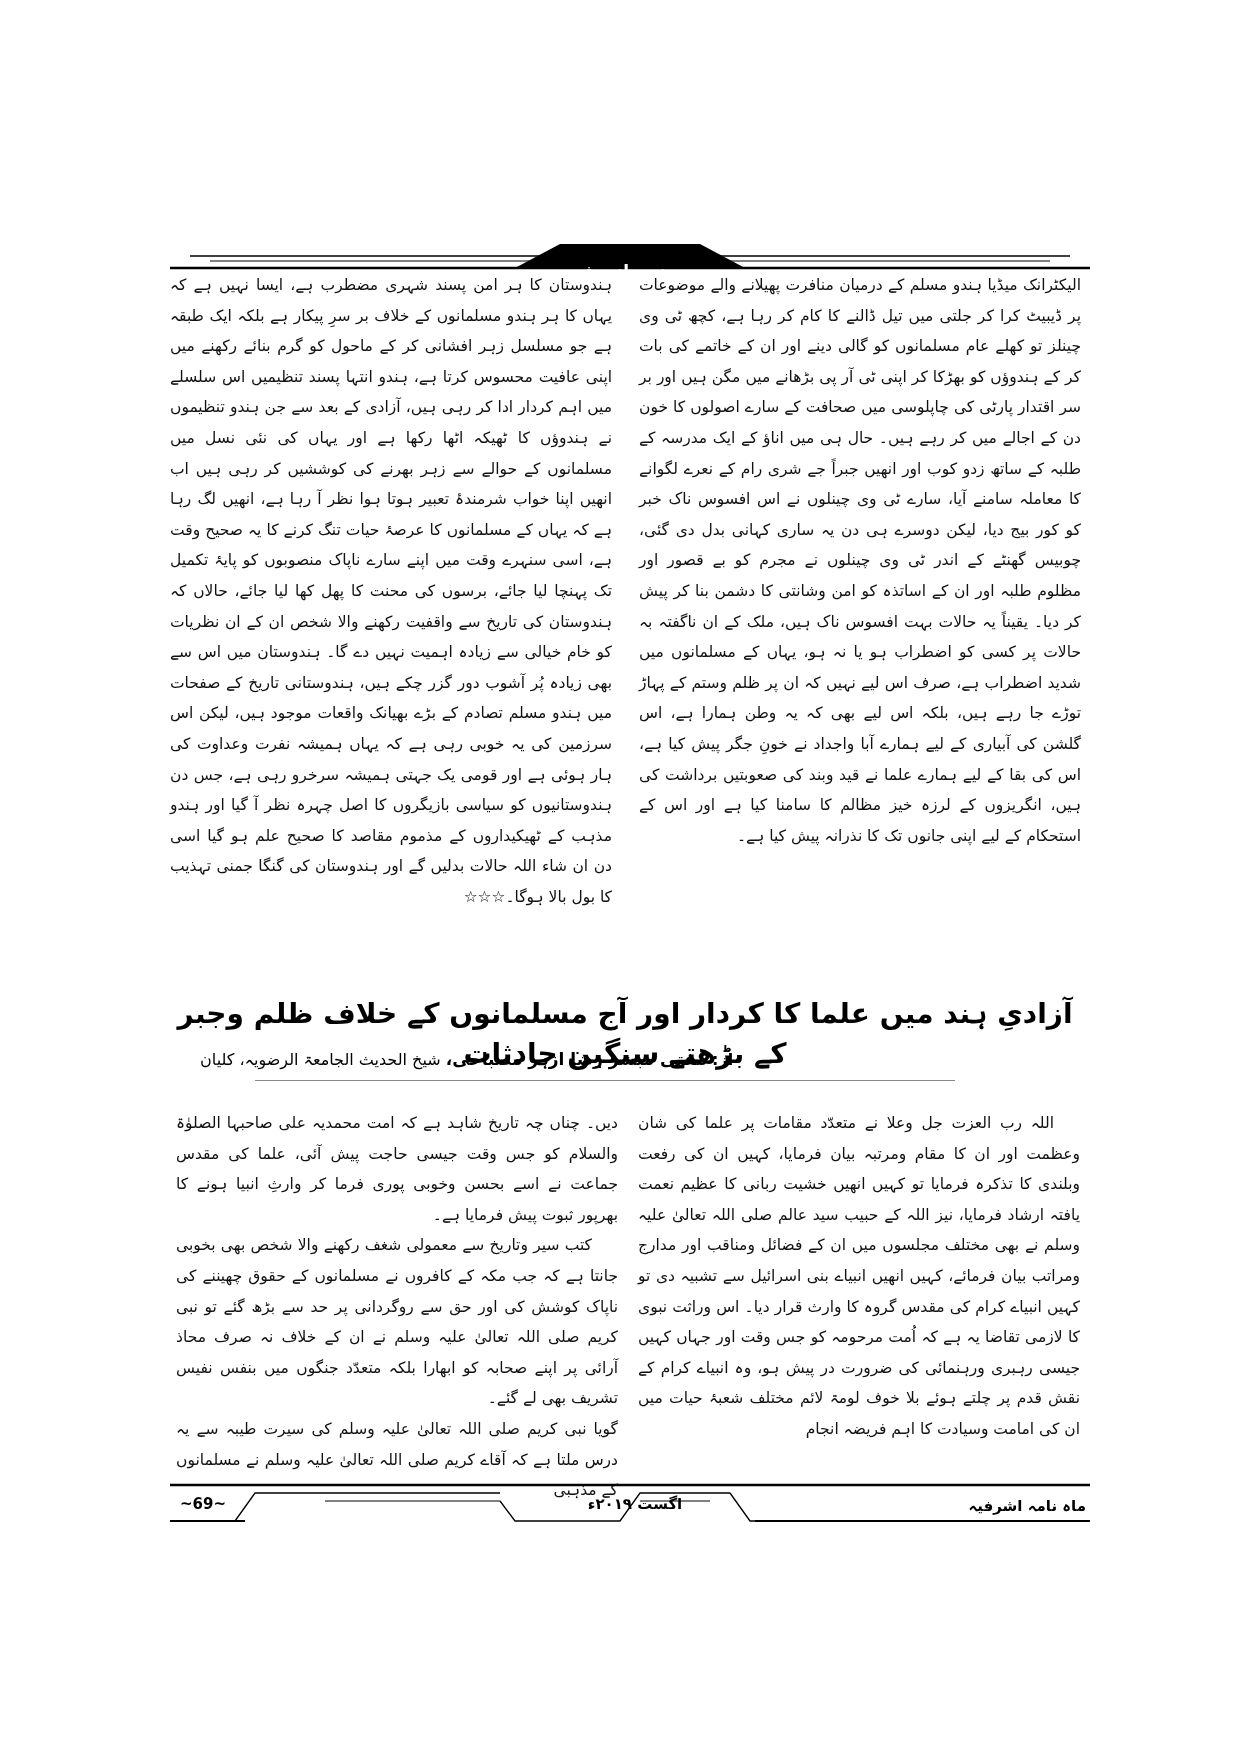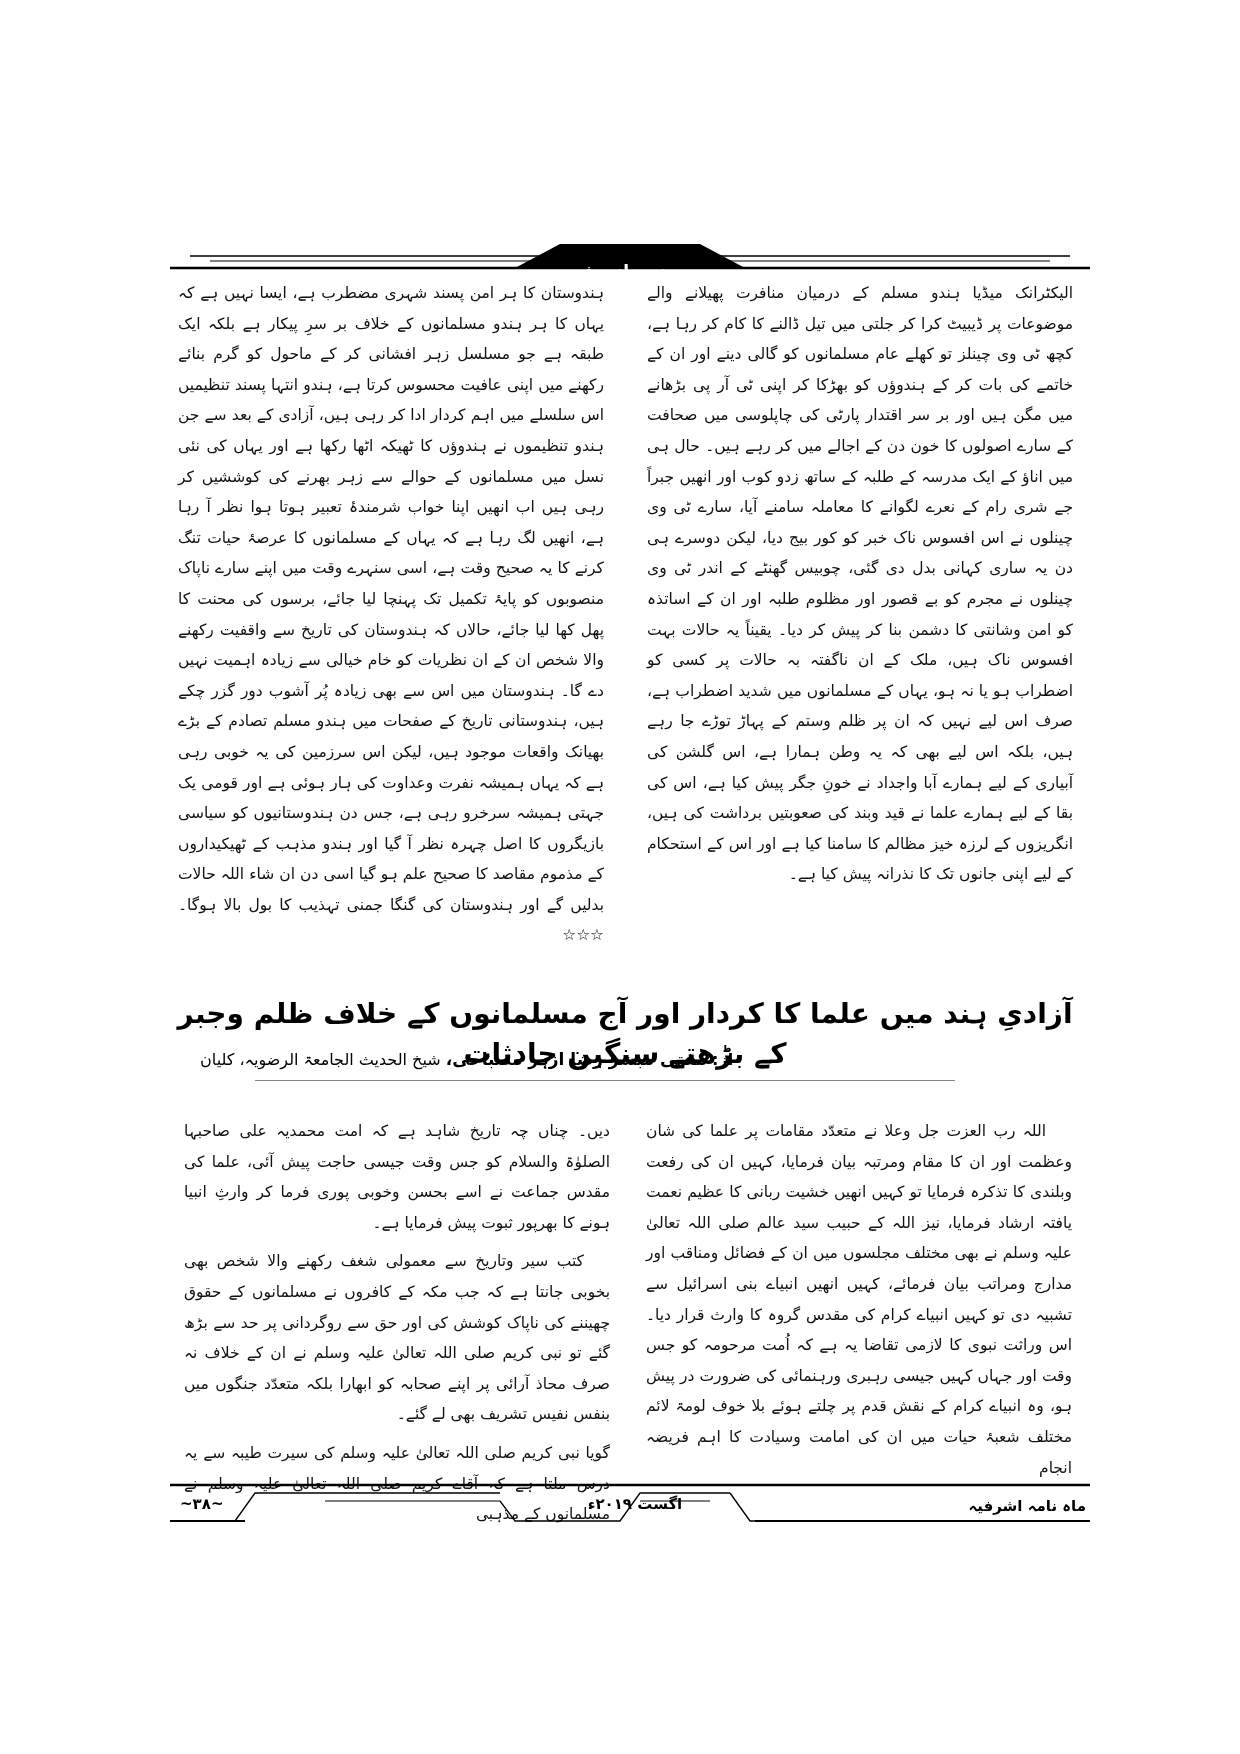--- a/index.html
+++ b/index.html
@@ -16,21 +16,21 @@
       color: #fff; font-weight: bold; font-size: 17px; direction: rtl;
       font-family: "DejaVu Sans", sans-serif; letter-spacing: 2px; margin-top: 20px;
     }
 
     
     .col {
       position: absolute; direction: rtl; text-align: justify; text-align-last: right;
       font-family: "DejaVu Sans", sans-serif; font-size: 15.5px; line-height: 30.6px;
       color: #111;
     }
-    .col p { margin: 8px; }
+    .col p { margin: 0; }
     .col .indent { text-indent: 26px; }
     .col-top-right { left: 639px; top: 270px; width: 442px; }
     .col-top-left  { left: 170px; top: 270px; width: 442px; }
     .col-bot-right { left: 638px; top: 1108px; width: 442px; }
     .col-bot-left  { left: 176px; top: 1108px; width: 442px; }
 
     .stars { letter-spacing: 1px; }
 
     
     .article-title {
@@ -106,16 +106,16 @@
       <line x1="155" y1="18" x2="330" y2="18" stroke="#000" stroke-width="1"></line>
 
       <polyline points="330,18 345,38 450,38 470,10 560,10" fill="none" stroke="#000" stroke-width="1.3"></polyline>
       <line x1="470" y1="18" x2="540" y2="18" stroke="#000" stroke-width="1"></line>
 
       <polyline points="560,10 580,38 920,38" fill="none" stroke="#000" stroke-width="1.3"></polyline>
       <line x1="585" y1="38" x2="920" y2="38" stroke="#000" stroke-width="2"></line>
     </svg>
     <div class="footer-text footer-mag">ماہ نامہ اشرفیہ</div>
     <div class="footer-text footer-date">اگست ۲۰۱۹ء</div>
-    <div class="footer-text footer-page">~۳۸~</div>
+    <div class="footer-text footer-page">~69~</div>
   </div>
 
 </div>
 
 </body></html>

